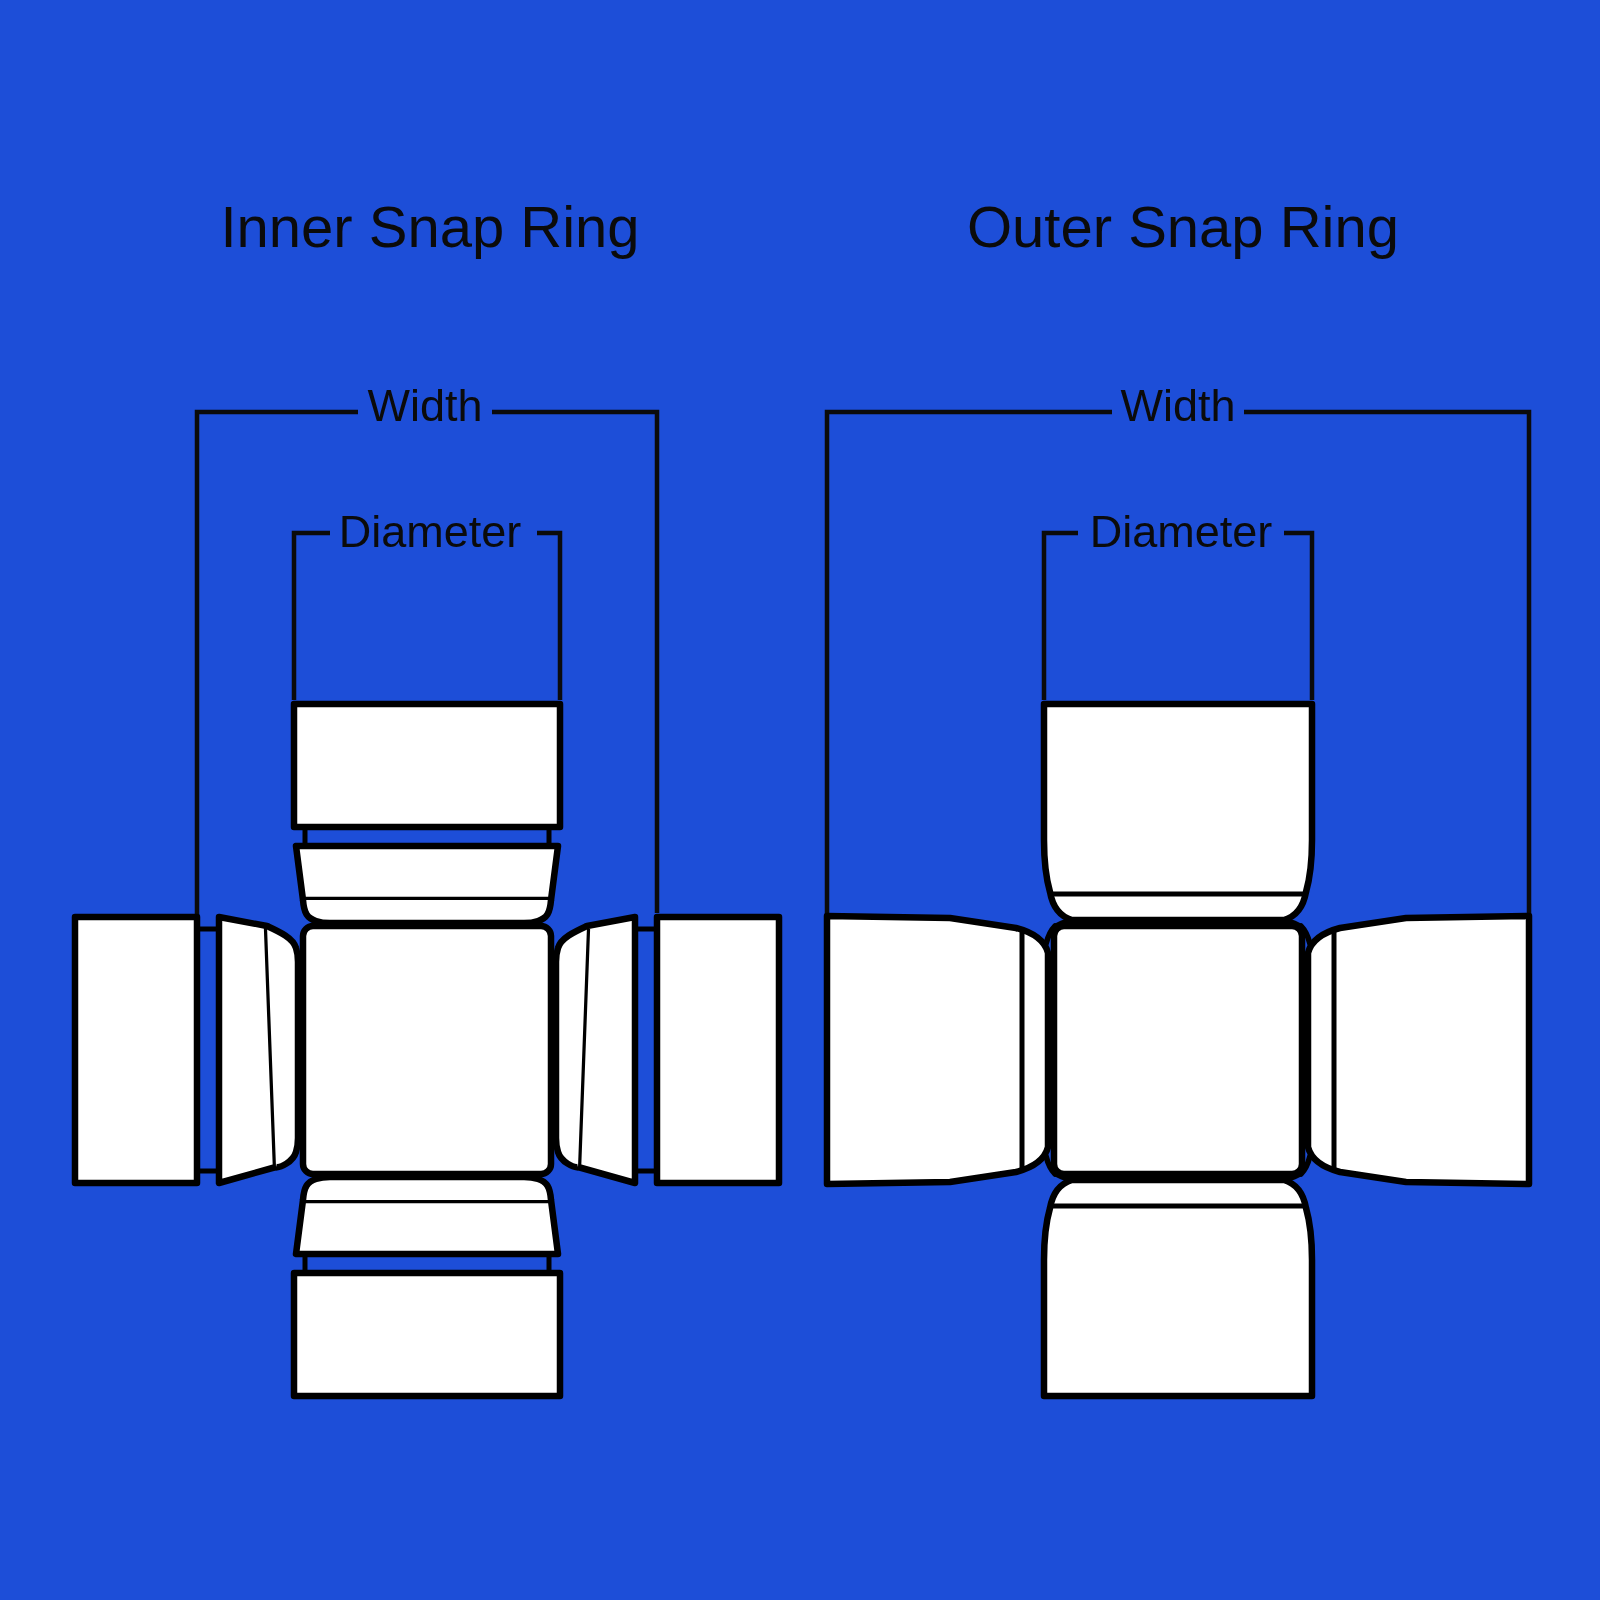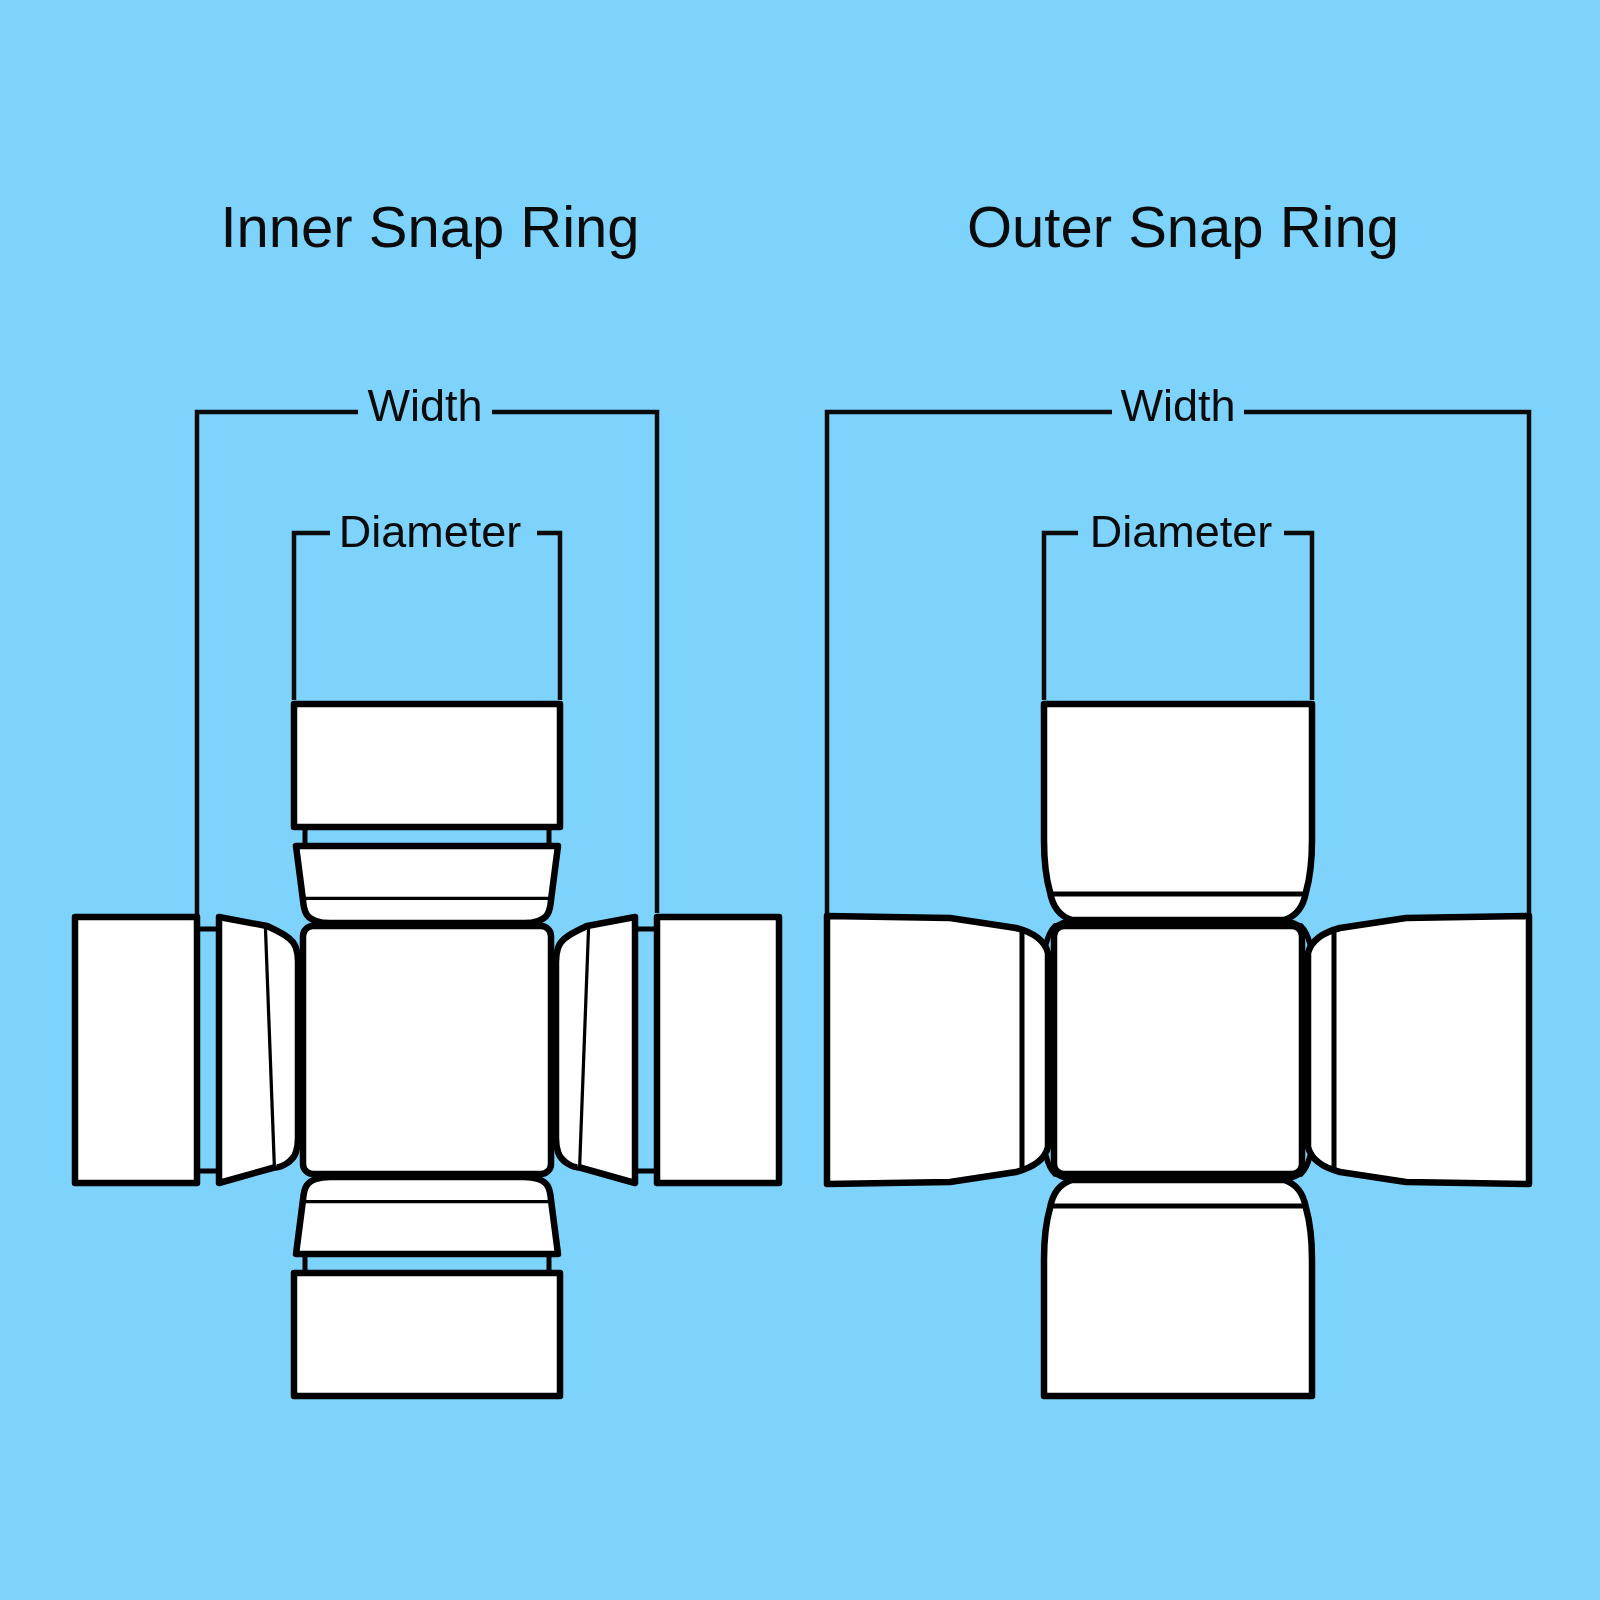--- a/index.html
+++ b/index.html
@@ -4,21 +4,21 @@
 <style>
   html, body {
     margin: 0;
     padding: 0;
     background: #ffffff;
   }
   .canvas {
     position: relative;
     width: 1600px;
     height: 1600px;
-    background: #7dd3fc;
+    background: #1d4ed8;
     overflow: hidden;
     font-family: "Liberation Sans", sans-serif;
   }
   svg { display: block; }
   .title {
     font-family: "Liberation Sans", sans-serif;
     font-size: 58px;
     fill: #0b0b0b;
     text-anchor: middle;
   }

